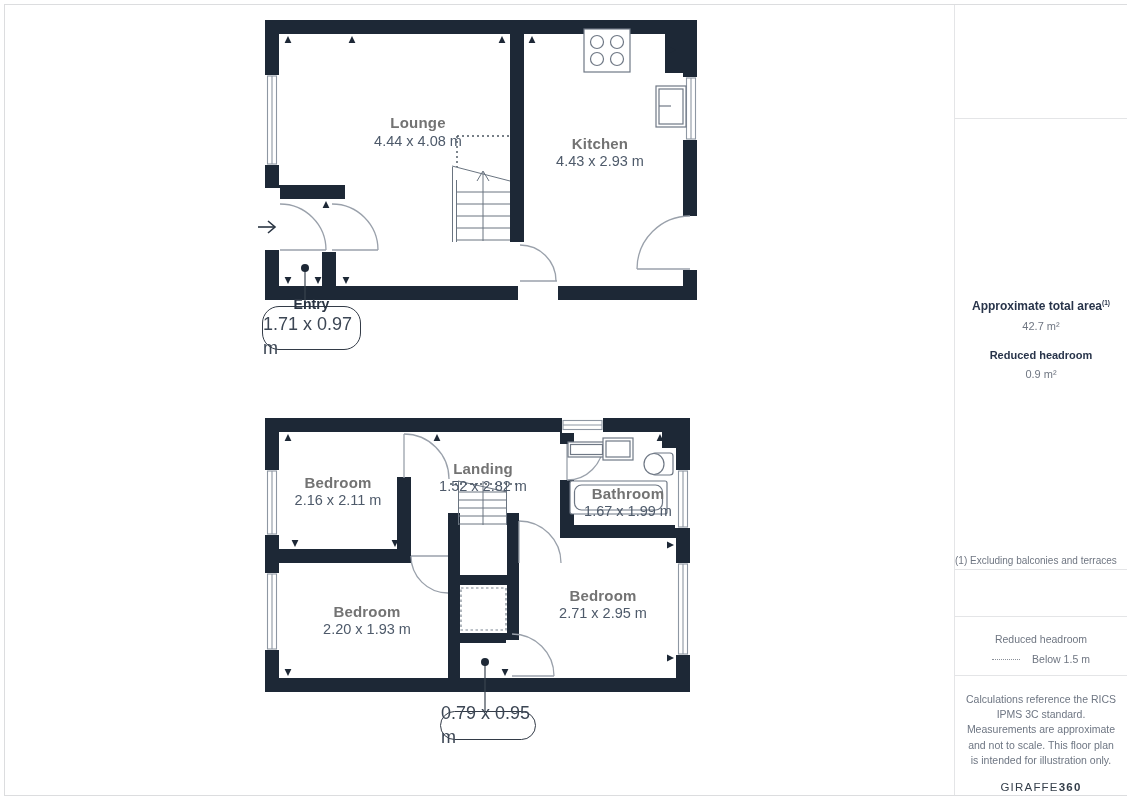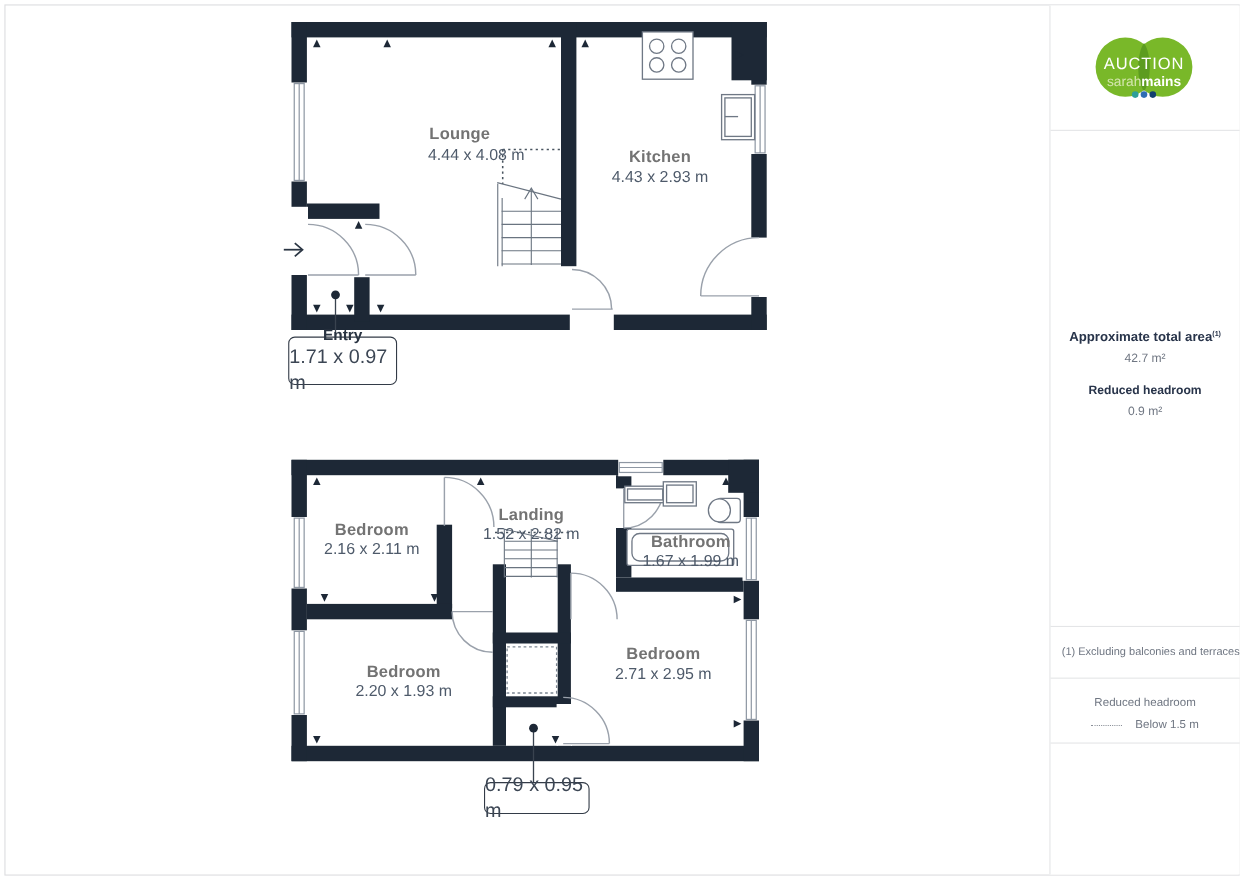--- a/index.html
+++ b/index.html
@@ -7,21 +7,21 @@
           font-family:"Liberation Sans", sans-serif;}
   .frame{position:absolute;inset:4px;border:1px solid #dcdddf;pointer-events:none;}
   .plan-svg{position:absolute;left:0;top:0;}
 
   
   .rn,.rd{position:absolute;transform:translate(-50%,-50%);white-space:nowrap;text-align:center;}
   .rn{font-size:15px;font-weight:700;color:#737373;letter-spacing:.2px;}
   .rd{font-size:14.5px;font-weight:400;color:#4e5a6a;}
 
   
-  .callout{position:absolute;background:#fff;border:1.4px solid #333b47;border-radius:6px;
+  .callout{position:absolute;background:#fff;border:1.4px solid #333b47;border-radius:17px;
            display:flex;flex-direction:column;align-items:center;justify-content:center;}
   .cname{font-size:14px;font-weight:700;color:#2a3442;line-height:1.25;}
   .cdims{font-size:18px;color:#3c4654;line-height:1.3;}
 
   
   .sidebar{position:absolute;left:954px;top:5px;bottom:5px;width:172px;background:#fff;
            border-left:1px solid #e4e5e7;}
   .sdiv{position:absolute;left:0;right:0;height:0;border-top:1px solid #e4e5e7;}
   .logo-sec{position:absolute;top:0;left:0;right:0;height:113px;display:flex;align-items:center;justify-content:center;}
   .logo-auction{font-size:15px;font-weight:300;fill:#ffffff;letter-spacing:.8px;text-anchor:middle;}
@@ -29,21 +29,21 @@
   .logo-sarah{fill:#d4e6ae;font-weight:400;}
   .logo-mains{fill:#ffffff;font-weight:700;}
 
   .area-block{position:absolute;top:294px;left:0;right:0;text-align:center;}
   .a-title{font-size:12px;font-weight:700;color:#28344a;}
   .a-title sup{font-size:6.5px;font-weight:700;color:#28344a;}
   .a-value{font-size:11px;color:#6f7682;margin-top:7px;}
   .a-rtitle{font-size:11px;font-weight:700;color:#28344a;margin-top:17px;}
   .a-rvalue{font-size:11px;color:#6f7682;margin-top:7px;}
 
-  .footnote-sec{position:absolute;top:564px;left:0;right:0;height:47px;display:flex;align-items:center;justify-content:flex-end;}
+  .footnote-sec{position:absolute;top:532px;left:0;right:0;height:47px;display:flex;align-items:center;justify-content:flex-start;}
   .footnote-sec div{font-size:10px;color:#6f7682;}
   .legend-sec{position:absolute;top:611px;left:0;right:0;height:59px;text-align:center;}
   .legend-title{font-size:10.5px;color:#6f7682;margin-top:17px;}
   .legend-row{margin-top:8px;font-size:10.5px;color:#6f7682;display:flex;align-items:center;justify-content:center;}
   .dash-sample{display:inline-block;width:28px;height:0;border-top:1.4px dotted #8a8f98;margin-right:12px;}
   .disc-sec{position:absolute;top:670px;left:0;right:0;text-align:center;}
   .disc-text{width:152px;margin:17px auto 0;font-size:10.5px;line-height:1.45;color:#6e7683;}
   .brand{margin-top:13px;font-size:11.5px;letter-spacing:1.2px;color:#343e4a;}
   .brand .b1{font-weight:400;}
   .brand .b2{font-weight:700;}
@@ -230,21 +230,21 @@
     </g>
     <g stroke="#39434f" stroke-width="1.2">
       <line x1="305" y1="270" x2="305" y2="306"></line>
       <line x1="485" y1="664" x2="485" y2="711"></line>
       <circle cx="305" cy="268" r="4" fill="#1d2836" stroke="none"></circle>
       <circle cx="485" cy="662" r="4" fill="#1d2836" stroke="none"></circle>
     </g>
   </svg>
 
   <div class="rn" style="left:418px;top:122px">Lounge</div>
-  <div class="rd" style="left:433px;top:141px">4.44 x 4.08 m</div>
+  <div class="rd" style="left:418px;top:141px">4.44 x 4.08 m</div>
   <div class="rn" style="left:600px;top:143px">Kitchen</div>
   <div class="rd" style="left:600px;top:161px">4.43 x 2.93 m</div>
 
   <div class="rn" style="left:338px;top:482px">Bedroom</div>
   <div class="rd" style="left:338px;top:500px">2.16 x 2.11 m</div>
   <div class="rn" style="left:483px;top:468px">Landing</div>
   <div class="rd" style="left:483px;top:486px">1.52 x 2.82 m</div>
   <div class="rn" style="left:628px;top:493px">Bathroom</div>
   <div class="rd" style="left:628px;top:511px">1.67 x 1.99 m</div>
   <div class="rn" style="left:367px;top:611px">Bedroom</div>
@@ -255,32 +255,20 @@
   <div class="callout" style="left:262px;top:306px;width:97px;height:42px">
     <div class="cname">Entry</div>
     <div class="cdims">1.71 x 0.97 m</div>
   </div>
   <div class="callout" style="left:440px;top:711px;width:94px;height:27px">
     <div class="cdims">0.79 x 0.95 m</div>
   </div>
 
   <aside class="sidebar">
 
-    <div class="logo-sec">
-      <svg width="172" height="112" viewBox="0 0 172 112">
-        <circle cx="68" cy="55" r="27" fill="#79b829"></circle>
-        <circle cx="102" cy="55" r="27" fill="#79b829"></circle>
-        <path d="M 85 33 C 92 43 92 67 85 77 C 78 67 78 43 85 33 Z" fill="#5c9c20"></path>
-        <text x="85" y="57" class="logo-auction">AUCTION</text>
-        <text x="85" y="72" class="logo-sub"><tspan class="logo-sarah">sarah</tspan><tspan class="logo-mains">mains</tspan></text>
-        <circle cx="77" cy="80" r="3" fill="#2e9e99"></circle>
-        <circle cx="85" cy="80" r="3" fill="#2f6eb4"></circle>
-        <circle cx="93" cy="80" r="3" fill="#123f6e"></circle>
-      </svg>
-    </div>
     <div class="sdiv" style="top:113px"></div>
 
     <div class="area-block">
       <div class="a-title"><span>Approximate total area</span><sup>(1)</sup></div>
       <div class="a-value">42.7 m²</div>
       <div class="a-rtitle">Reduced headroom</div>
       <div class="a-rvalue">0.9 m²</div>
     </div>
 
     <div class="sdiv" style="top:564px"></div>
@@ -291,14 +279,18 @@
     <div class="sdiv" style="top:611px"></div>
     <div class="legend-sec">
       <div class="legend-title">Reduced headroom</div>
       <div class="legend-row">
         <span class="dash-sample"></span>
         <span>Below 1.5 m</span>
       </div>
     </div>
 
     <div class="sdiv" style="top:670px"></div>
+    <div class="disc-sec">
+      <div class="disc-text">Calculations reference the RICS IPMS 3C standard. Measurements are approximate and not to scale. This floor plan is intended for illustration only.</div>
+      <div class="brand"><span class="b1">GIRAFFE</span><span class="b2">360</span></div>
+    </div>
   </aside>
 </div>
 
 </body></html>

